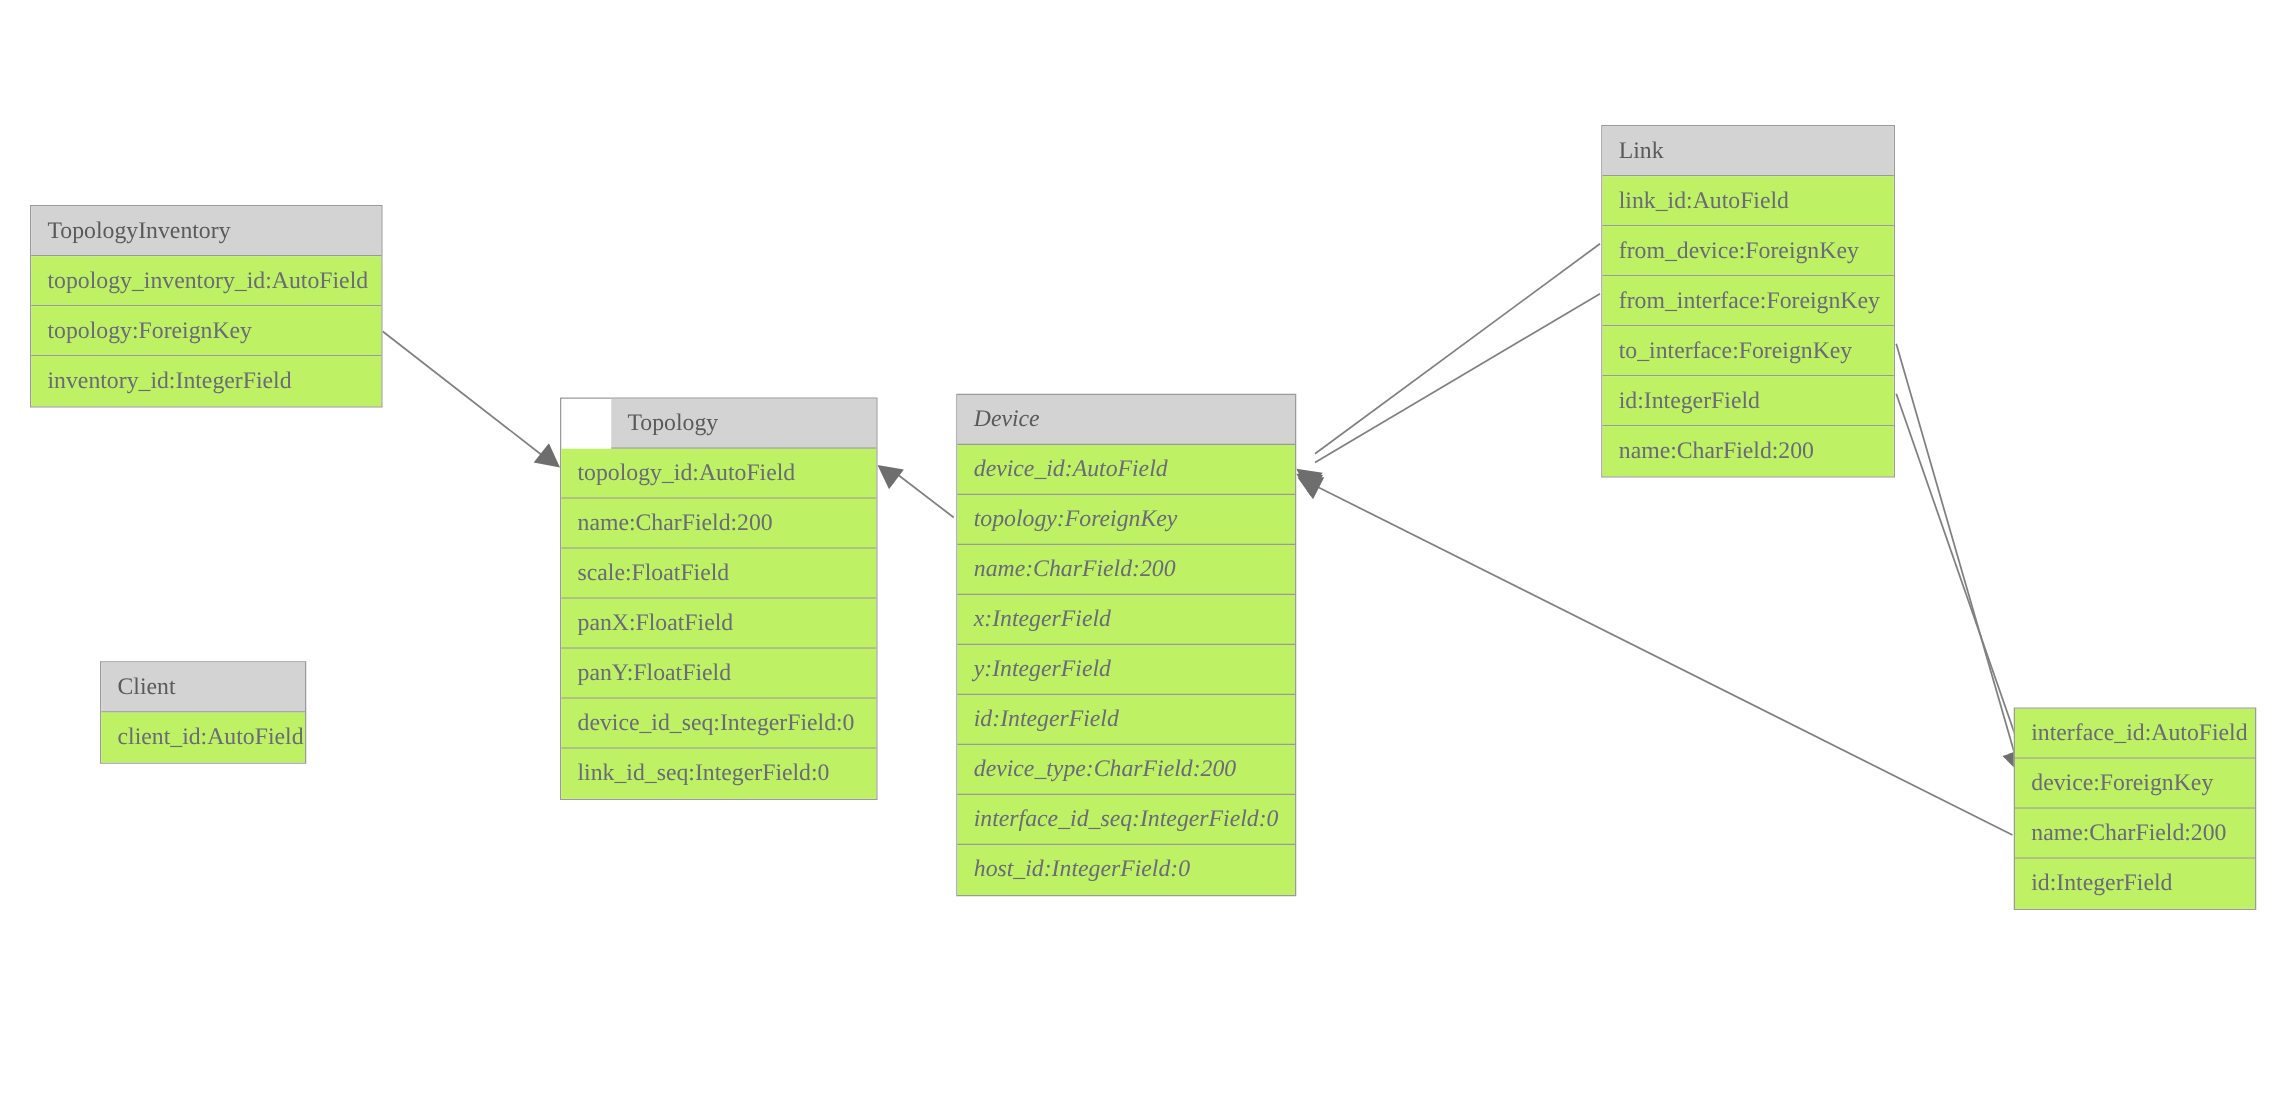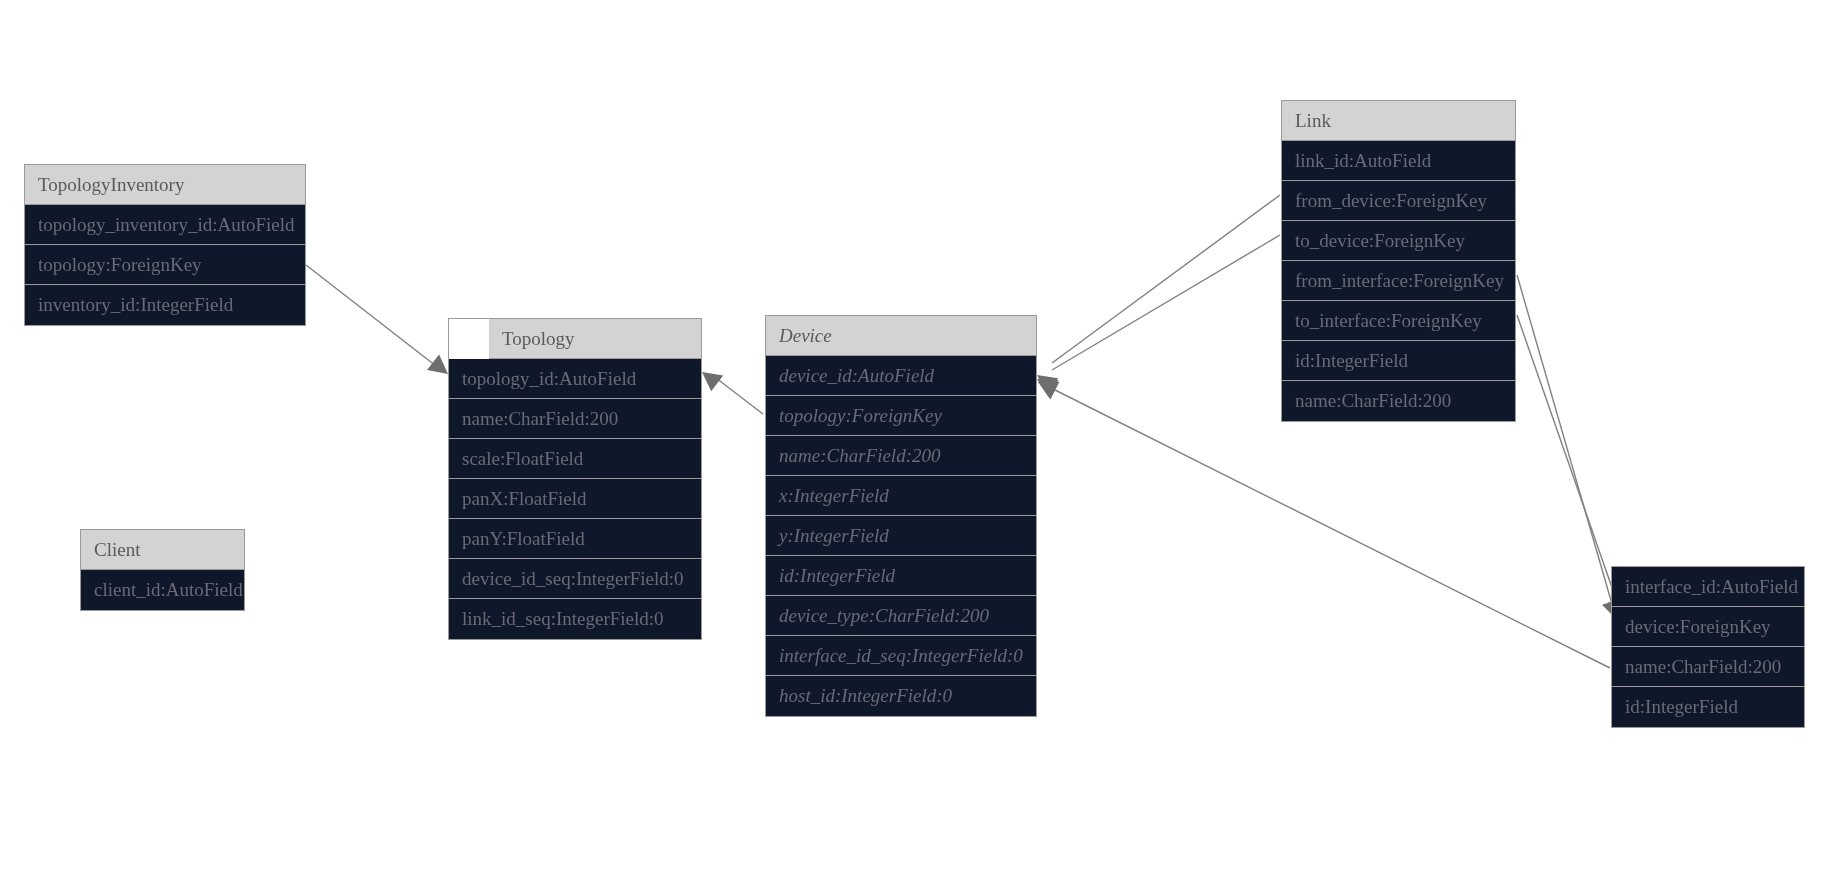--- a/index.html
+++ b/index.html
@@ -48,21 +48,21 @@
   .entity-field {
     box-sizing: border-box;
     height: 40px;
     line-height: 40px;
     padding: 0 10px 0 13px;
     font-size: 19px;
     color: #6a6a78;
     border-bottom: 1px solid #9a9a9a;
     white-space: nowrap;
     overflow: hidden;
-    background: #0f172a;
+    background: #bef264;
   }
   .entity-field.last {
     border-bottom: none;
   }
 </style>
 </head>
 <body>
 
 <div id="canvas">
   <svg id="edges" viewBox="0 0 1824 874" xmlns="http://www.w3.org/2000/svg">
@@ -125,21 +125,20 @@
         <div class="entity-field" style="height: 40px; line-height: 40px; border-bottom-color: rgb(154, 154, 154); color: rgb(106, 106, 120);">y:IntegerField</div>
         <div class="entity-field" style="height: 40px; line-height: 40px; border-bottom-color: rgb(154, 154, 154); color: rgb(106, 106, 120);">id:IntegerField</div>
         <div class="entity-field" style="height: 40px; line-height: 40px; border-bottom-color: rgb(154, 154, 154); color: rgb(106, 106, 120);">device_type:CharField:200</div>
         <div class="entity-field" style="height: 40px; line-height: 40px; border-bottom-color: rgb(154, 154, 154); color: rgb(106, 106, 120);">interface_id_seq:IntegerField:0</div>
         <div class="entity-field last" style="height: 40px; line-height: 40px; border-bottom-color: rgb(154, 154, 154); color: rgb(106, 106, 120);">host_id:IntegerField:0</div>
       </div>
       <div class="entity" style="left: 1281px; top: 100px; width: 235px; border-color: rgb(154, 154, 154);">
         <div class="entity-header" style="height: 40px; line-height: 40px; background: rgb(211, 211, 211); border-bottom-color: rgb(154, 154, 154); color: rgb(90, 90, 90);">Link</div>
         <div class="entity-field" style="height: 40px; line-height: 40px; border-bottom-color: rgb(154, 154, 154); color: rgb(106, 106, 120);">link_id:AutoField</div>
         <div class="entity-field" style="height: 40px; line-height: 40px; border-bottom-color: rgb(154, 154, 154); color: rgb(106, 106, 120);">from_device:ForeignKey</div>
-        <div class="entity-field" style="height: 40px; line-height: 40px; border-bottom-color: rgb(154, 154, 154); color: rgb(106, 106, 120);">to_device:ForeignKey</div>
         <div class="entity-field" style="height: 40px; line-height: 40px; border-bottom-color: rgb(154, 154, 154); color: rgb(106, 106, 120);">from_interface:ForeignKey</div>
         <div class="entity-field" style="height: 40px; line-height: 40px; border-bottom-color: rgb(154, 154, 154); color: rgb(106, 106, 120);">to_interface:ForeignKey</div>
         <div class="entity-field" style="height: 40px; line-height: 40px; border-bottom-color: rgb(154, 154, 154); color: rgb(106, 106, 120);">id:IntegerField</div>
         <div class="entity-field last" style="height: 40px; line-height: 40px; border-bottom-color: rgb(154, 154, 154); color: rgb(106, 106, 120);">name:CharField:200</div>
       </div>
       <div class="entity" style="left: 1611px; top: 566px; width: 194px; border-color: rgb(154, 154, 154);">
         <div class="entity-field" style="height: 40px; line-height: 40px; border-bottom-color: rgb(154, 154, 154); color: rgb(106, 106, 120);">interface_id:AutoField</div>
         <div class="entity-field" style="height: 40px; line-height: 40px; border-bottom-color: rgb(154, 154, 154); color: rgb(106, 106, 120);">device:ForeignKey</div>
         <div class="entity-field" style="height: 40px; line-height: 40px; border-bottom-color: rgb(154, 154, 154); color: rgb(106, 106, 120);">name:CharField:200</div>
         <div class="entity-field last" style="height: 40px; line-height: 40px; border-bottom-color: rgb(154, 154, 154); color: rgb(106, 106, 120);">id:IntegerField</div>

